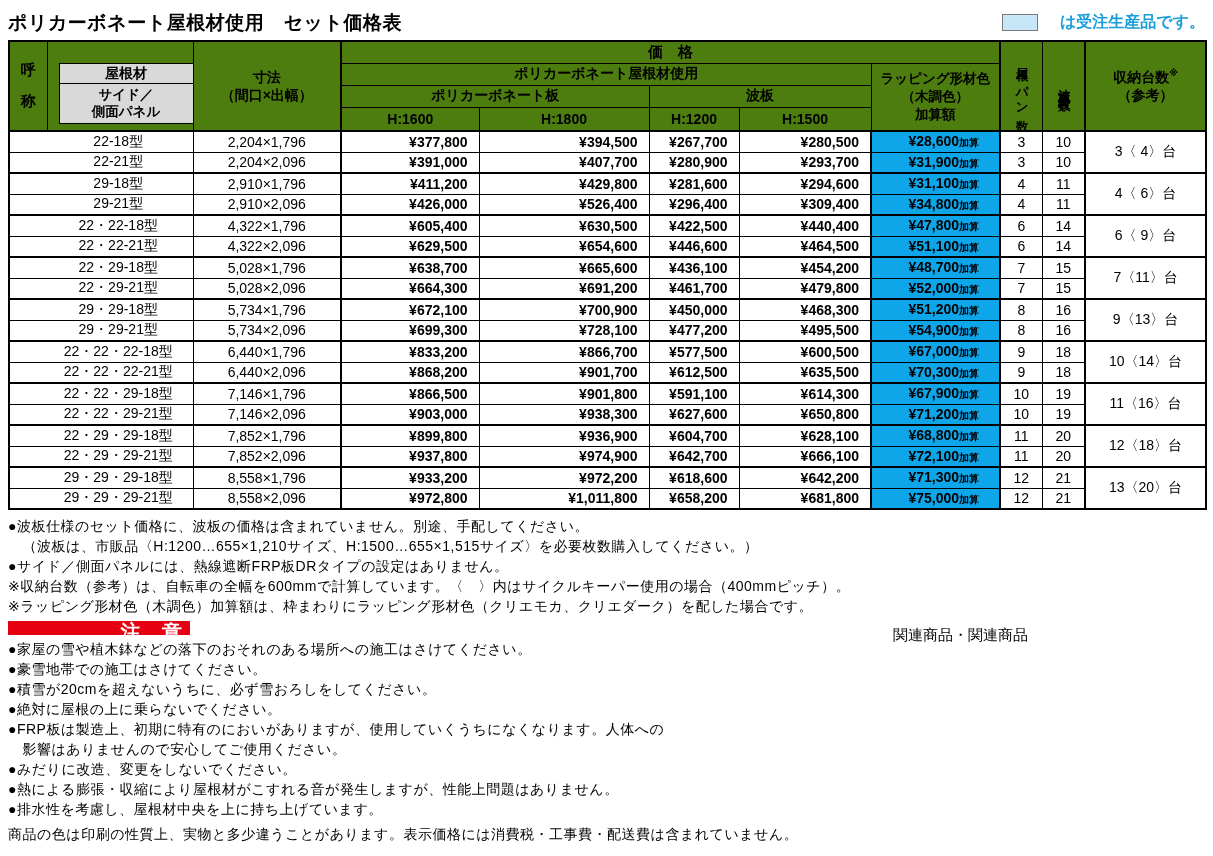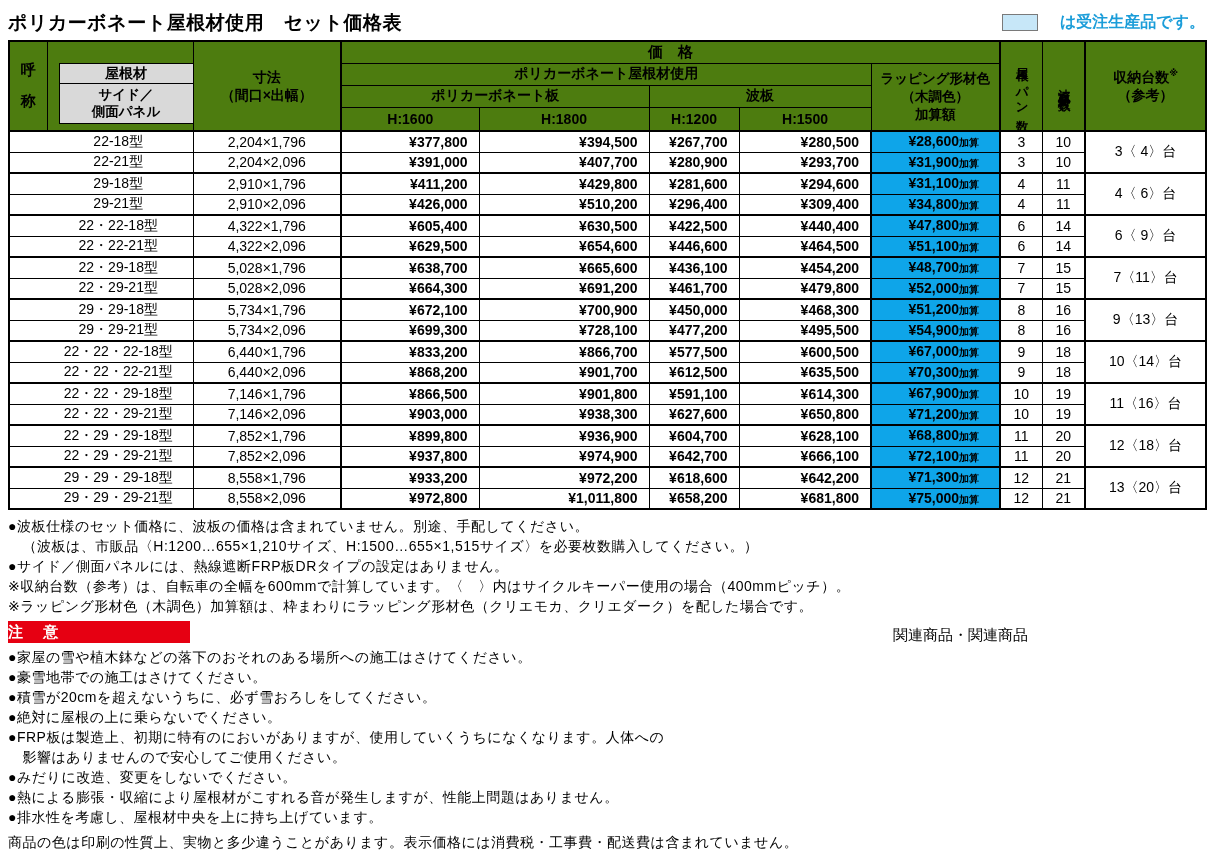--- a/index.html
+++ b/index.html
@@ -57,22 +57,22 @@
   tbody td { height: 21px; font-size: 14px; background: #fff; }
   .td-name { text-align: center; padding-left: 34px; }
   .td-c { text-align: center; }
   .td-price { text-align: right; padding-right: 11px; font-weight: bold; }
   .td-wrap { background: #0ea5e9; text-align: right; padding-right: 20px; font-weight: bold; }
   .kasan { font-size: 10px; font-weight: bold; }
 
   
   .notes { margin: 6px 8px 0; font-size: 14px; line-height: 20px; letter-spacing: .5px; }
   .caution-title {
-    margin: 5px 8px 3px; width: 182px; height: 22px; background: #e60012;
-    color: #fff; font-size: 15px; font-weight: bold; text-align: left;
+    margin: 5px 8px 3px; width: 182px; height: 14px; background: #e60012;
+    color: #fff; font-size: 20px; font-weight: bold; text-align: right;
     line-height: 22px; letter-spacing: 8px;
   }
   .caution-list { margin: 4px 8px 0; width: 726px; font-size: 14px; line-height: 20px; letter-spacing: .5px; }
   .caution-item { white-space: pre-line; }
   .page-footer { margin: 7px 8px 0; font-size: 14px; letter-spacing: .5px; }
 
   
   .options { position: absolute; left: 893px; top: 626px; width: 313px; }
   .options-title { font-size: 15px; margin-bottom: 5px; }
   .options-box { border: 1px solid #000; background: #fff; }
@@ -193,21 +193,21 @@
         <td class="td-price">¥294,600</td>
         <td class="td-wrap bl2"><span>¥31,100</span><span class="kasan">加算</span></td>
         <td class="td-c bl2">4</td>
         <td class="td-c">11</td>
         <td class="td-c bl2" rowspan="2">4〈 6〉台</td>
       </tr>
       <tr>
         <td class="td-name" colspan="2">29-21型</td>
         <td class="td-c">2,910×2,096</td>
         <td class="td-price bl2">¥426,000</td>
-        <td class="td-price">¥510,200</td>
+        <td class="td-price">¥526,400</td>
         <td class="td-price">¥296,400</td>
         <td class="td-price">¥309,400</td>
         <td class="td-wrap bl2"><span>¥34,800</span><span class="kasan">加算</span></td>
         <td class="td-c bl2">4</td>
         <td class="td-c">11</td>
       </tr>
       <tr class="gs">
         <td class="td-name" colspan="2">22・22-18型</td>
         <td class="td-c">4,322×1,796</td>
         <td class="td-price bl2">¥605,400</td>

